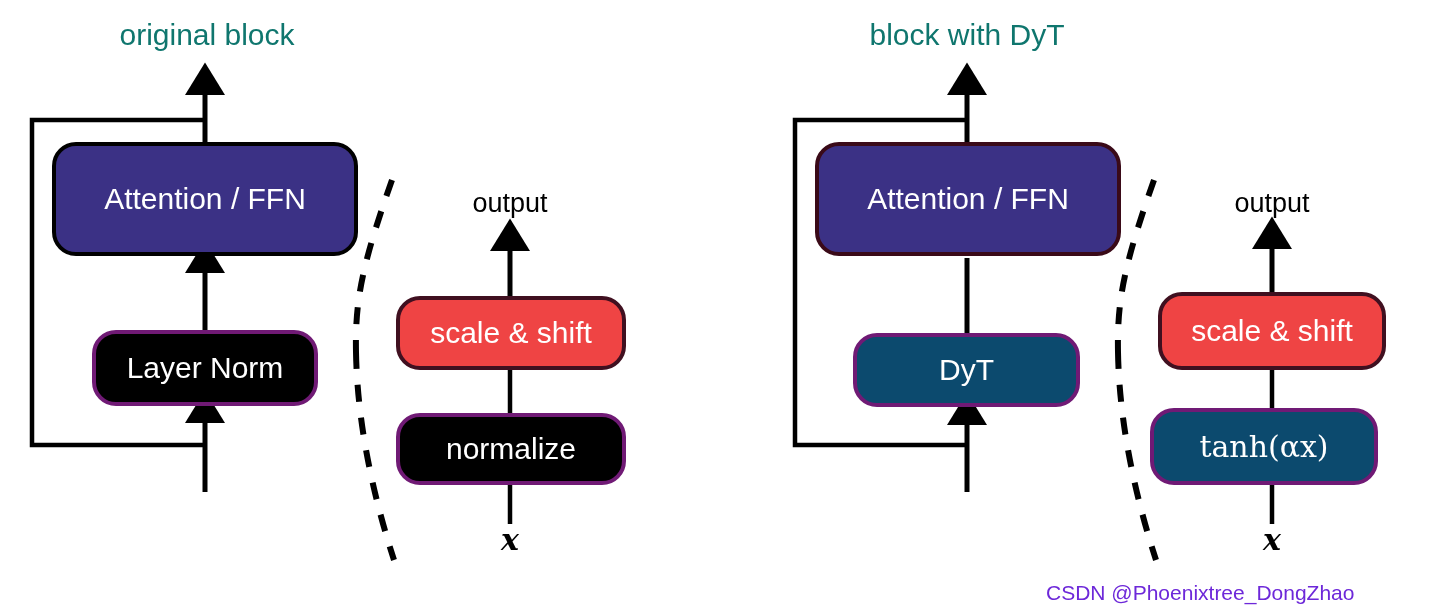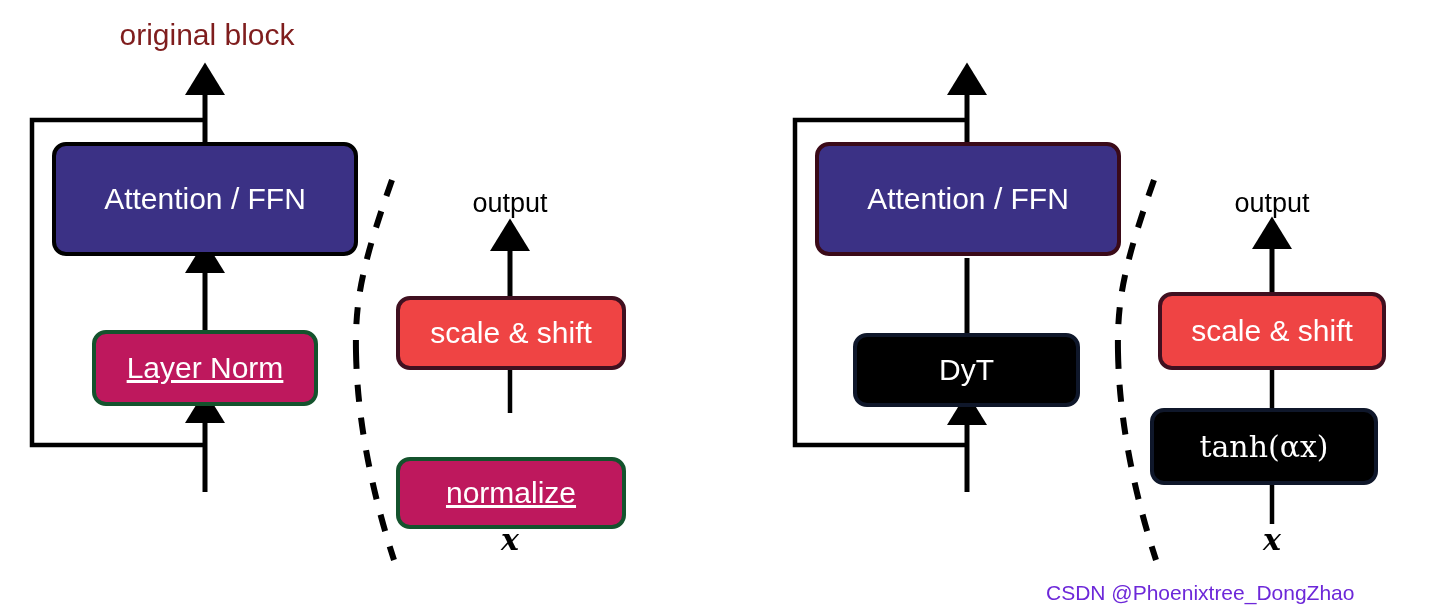--- a/index.html
+++ b/index.html
@@ -18,21 +18,21 @@
   #figure {
     position: absolute;
     left: 0; top: 0;
     width: 1432px;
     height: 616px;
   }
   .panel-title {
     position: absolute;
     font-size: 30px;
     line-height: 30px;
-    color: #7f1d1d;
+    color: #0f766e;
     white-space: nowrap;
     text-align: center;
     letter-spacing: 0px;
   }
   .sub-title {
     position: absolute;
     font-size: 27px;
     line-height: 27px;
     color: #000000;
     white-space: nowrap;
@@ -45,34 +45,34 @@
     font-weight: bold;
     font-size: 30px;
     line-height: 30px;
     color: #000000;
     white-space: nowrap;
     text-align: center;
   }
   .node {
     position: absolute;
     box-sizing: border-box;
-    border-radius: 14px;
+    border-radius: 24px;
     display: flex;
     align-items: center;
     justify-content: center;
     color: #ffffff;
     font-size: 30px;
     white-space: nowrap;
     user-select: none;
   }
   .node.indigo  { background: #3B3185; border: 4px solid #000000; }
-  .node.blue    { background: #be185d; border: 4px solid #14532d; text-decoration: underline; }
+  .node.blue    { background: #000000; border: 4px solid #701a75; }
   .node.purple  { background: #ef4444; border: 4px solid #401020; }
   .node.indigo-maroon { background: #3B3185; border: 4px solid #3A0A18; }
-  .node.orange  { background: #000000; border: 4px solid #0f172a; }
+  .node.orange  { background: #0c4a6e; border: 4px solid #701a75; }
   .node .node-label { pointer-events: none; }
   .math-label {
     font-family: "DejaVu Serif", serif;
     font-size: 30px;
   }
   .watermark {
     position: absolute;
     font-size: 21px;
     line-height: 21px;
     color: #6d28d9;
@@ -135,26 +135,27 @@
   <div class="node blue" style="left:92px; top:330px; width:226px; height:76px;">
     <span class="node-label">Layer Norm</span>
   </div>
 
   <div class="sub-title" style="left:410px; top:190px; width:200px;">output</div>
 
   <div class="node purple" style="left:396px; top:296px; width:230px; height:74px;">
     <span class="node-label">scale &amp; shift</span>
   </div>
 
-  <div class="node blue" style="left:396px; top:413px; width:230px; height:72px;margin-top:44px;">
+  <div class="node blue" style="left:396px; top:413px; width:230px; height:72px;">
     <span class="node-label">normalize</span>
   </div>
 
   <div class="var-label" style="left:460px; top:525px; width:100px;">x</div>
 
+  <div class="panel-title" style="left:817px; top:20px; width:300px;">block with DyT</div>
 
   <div class="node indigo-maroon" style="left:815px; top:142px; width:306px; height:114px;">
     <span class="node-label">Attention / FFN</span>
   </div>
 
   <div class="node orange" style="left:853px; top:333px; width:227px; height:74px;">
     <span class="node-label">DyT</span>
   </div>
 
   <div class="sub-title" style="left:1172px; top:190px; width:200px;">output</div>

